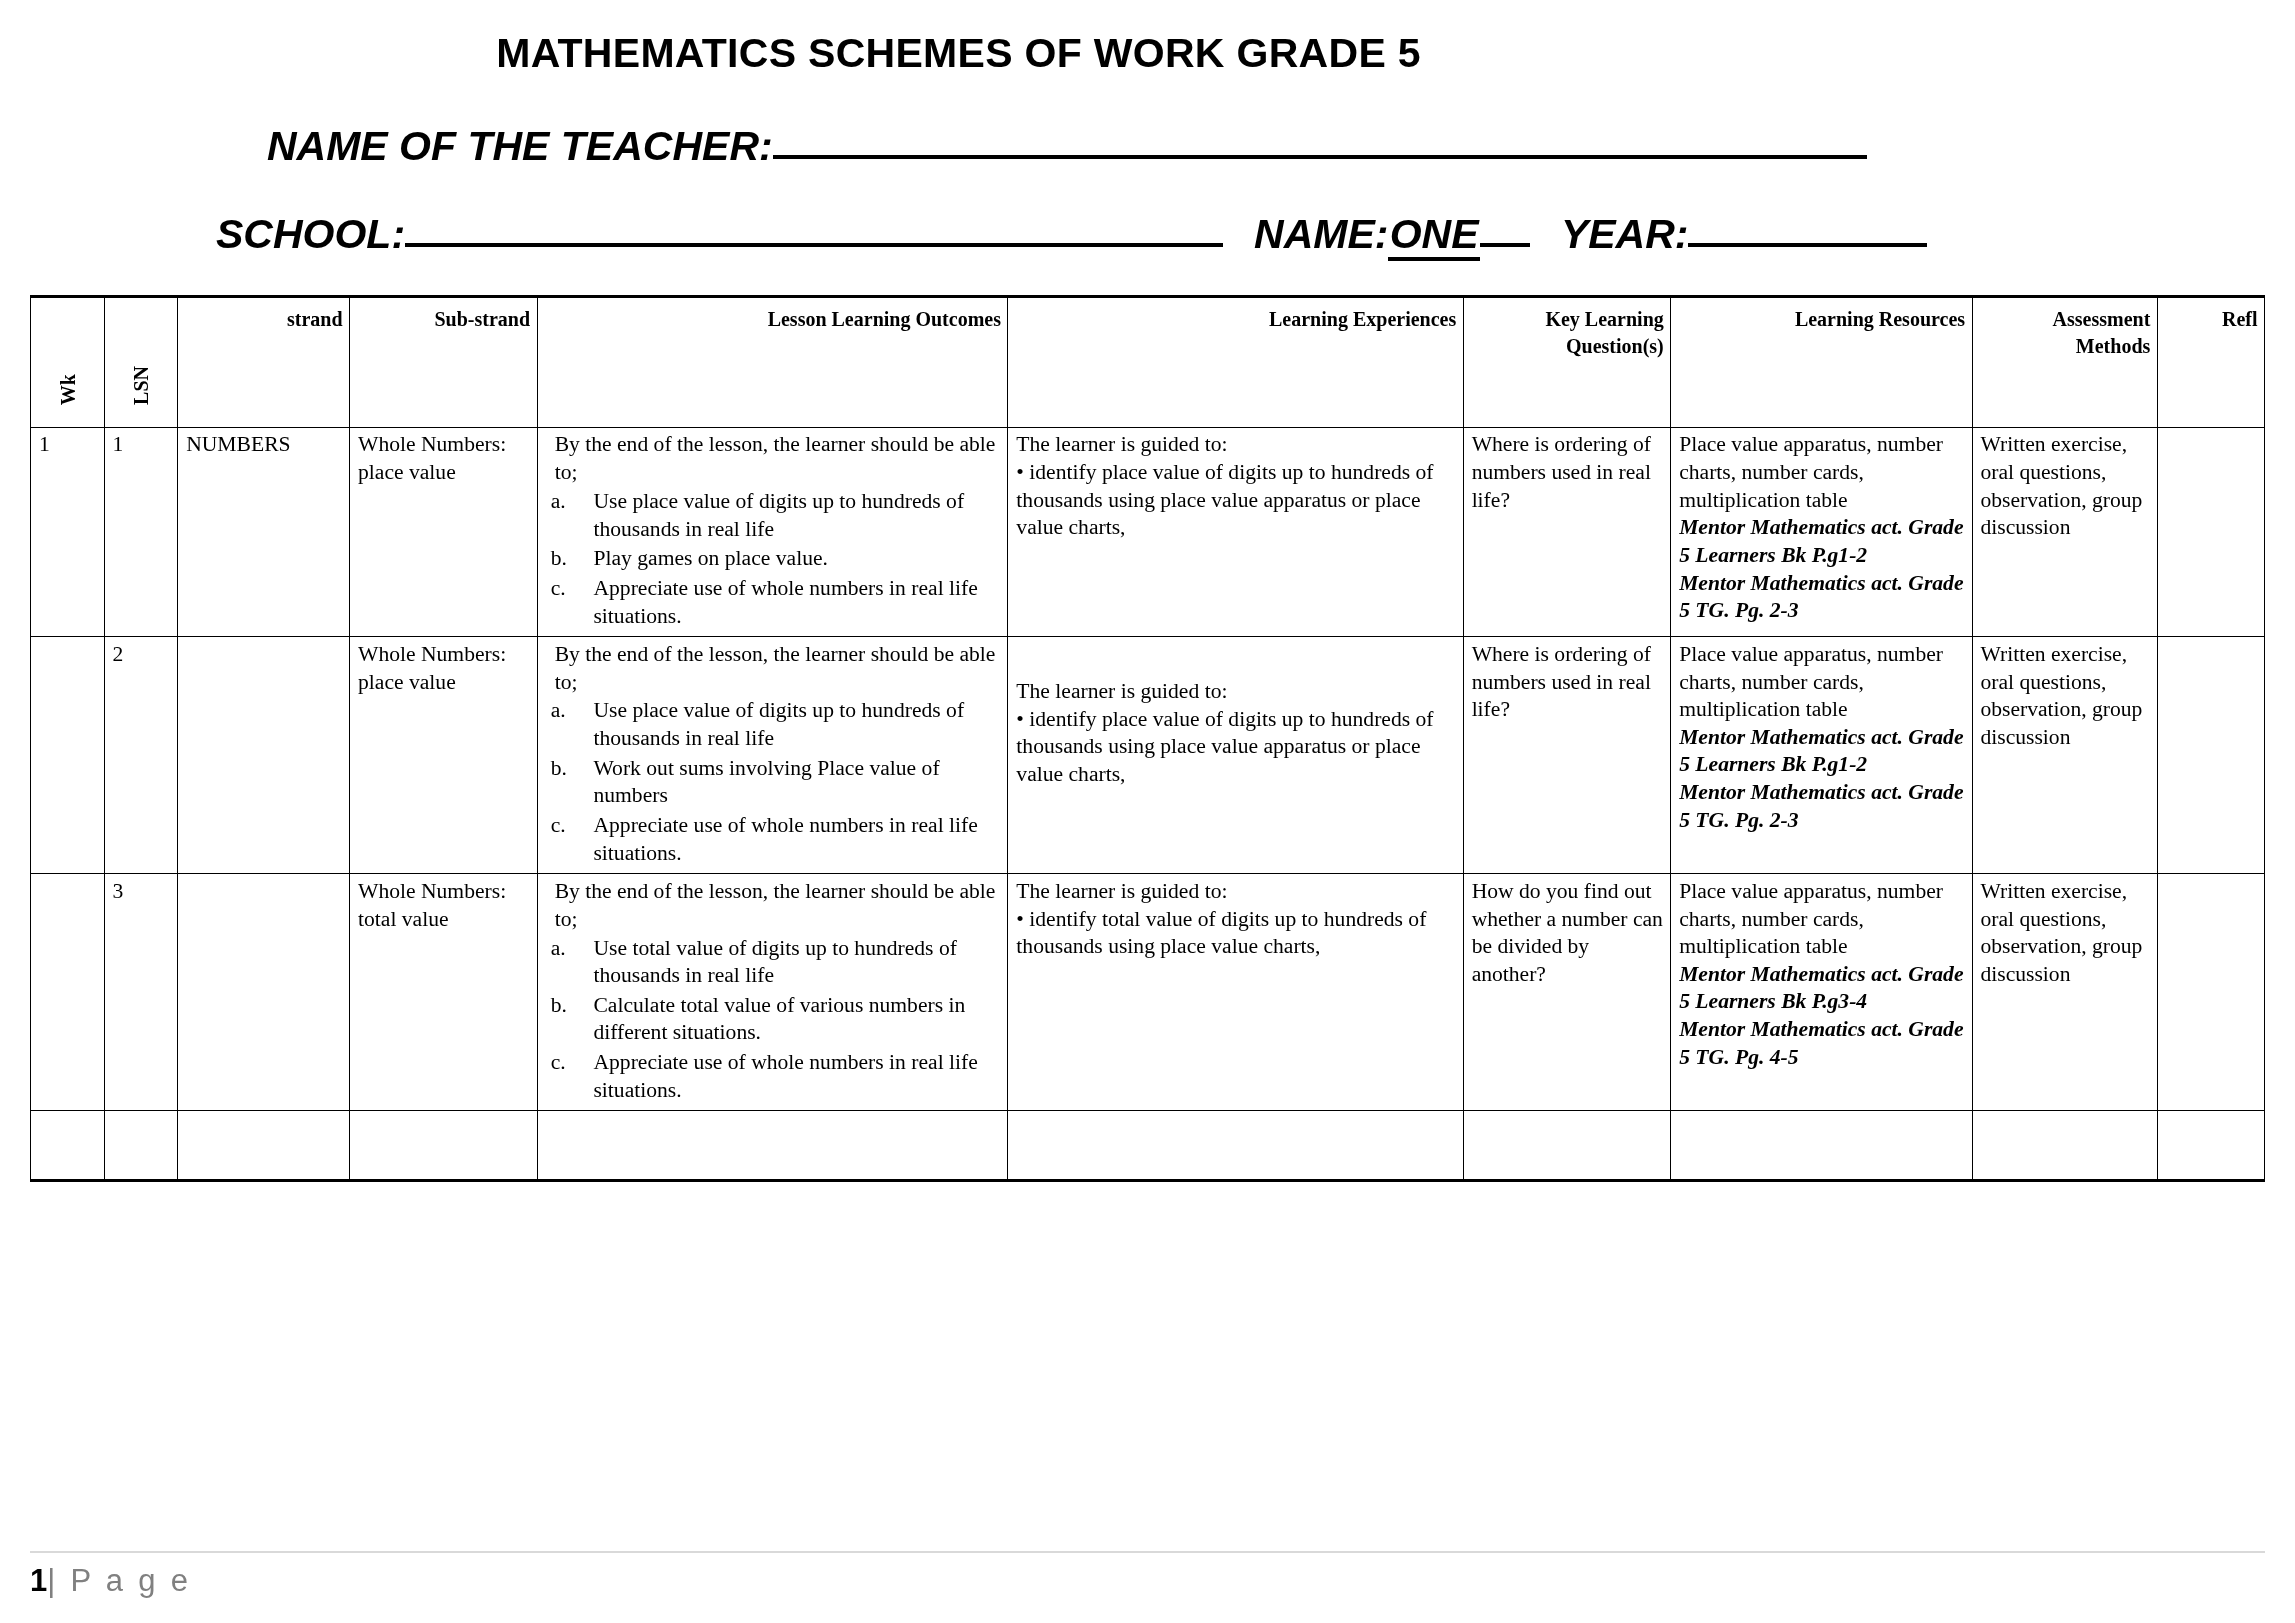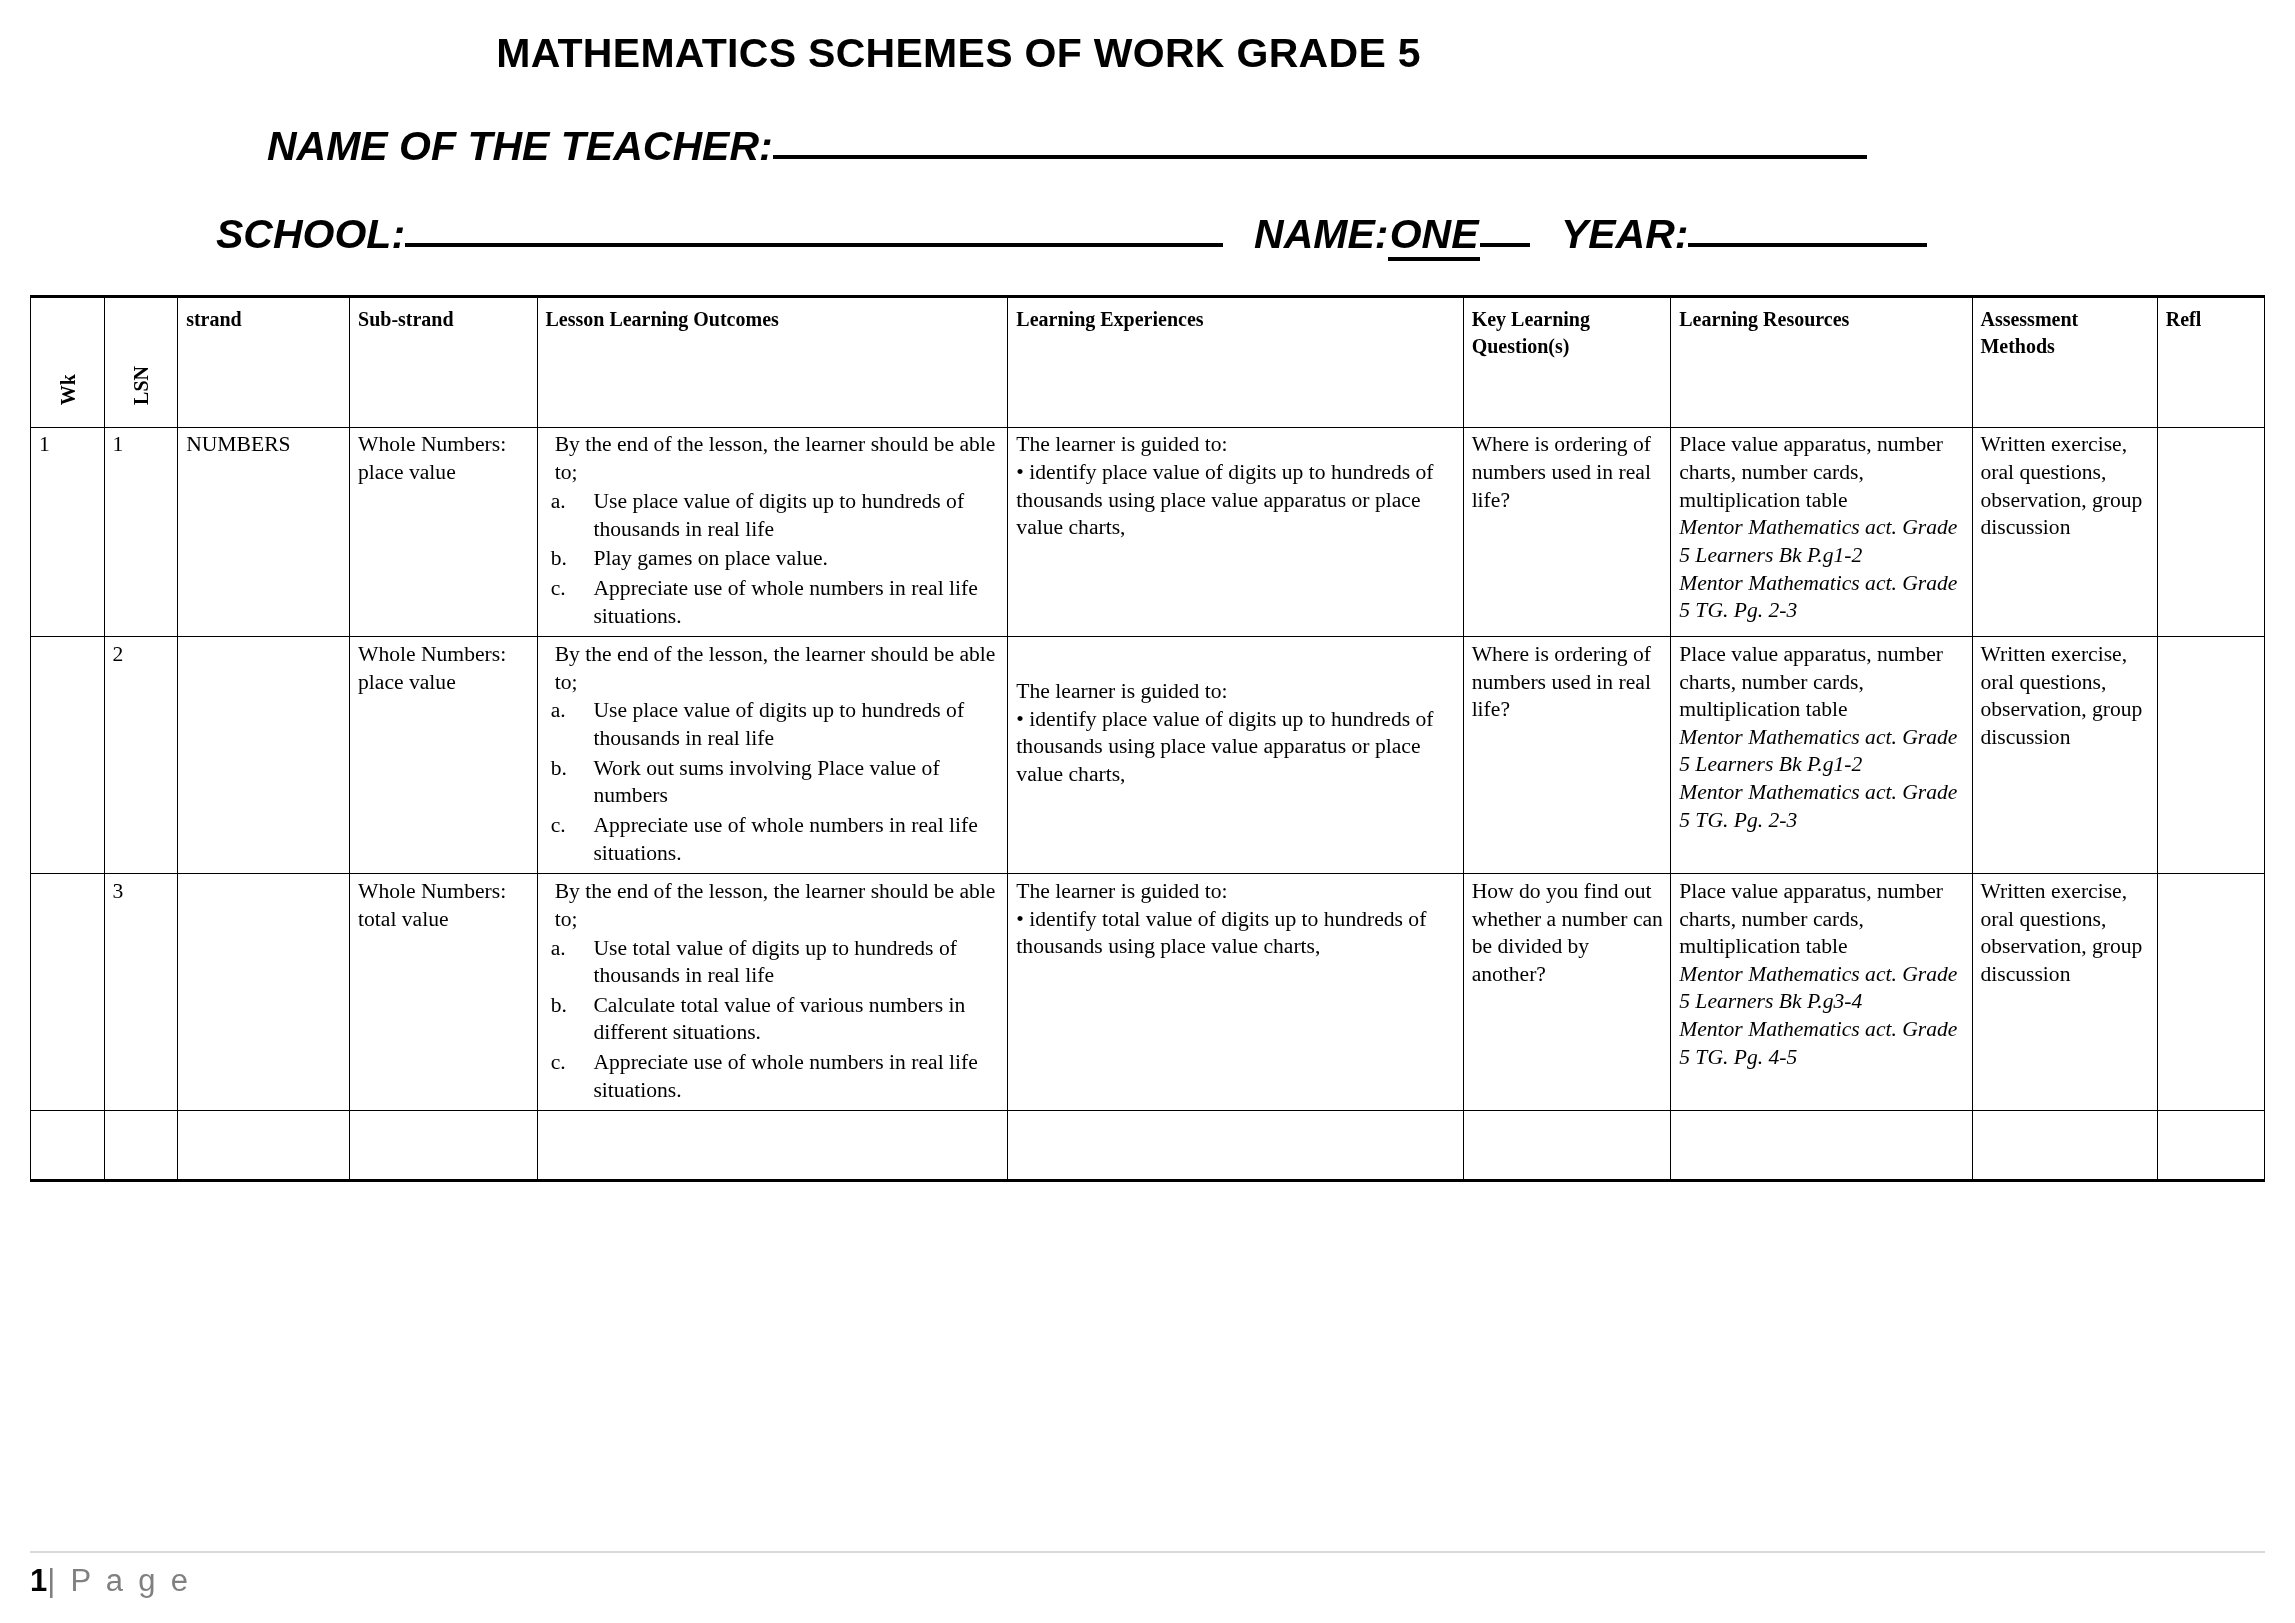--- a/index.html
+++ b/index.html
@@ -77,21 +77,21 @@
   .sow-table td, .sow-table th {
     border: 1.3px solid #000;
     vertical-align: top;
     padding: 3.9px 6.5px 3.9px 7.9px;
     font-size: 21.6px;
     line-height: 1.28;
     font-weight: normal;
     text-align: left;
   }
   .sow-table thead th {
-    text-align: left;
+    text-align: right;
     font-weight: bold;
     font-size: 20px;
     line-height: 1.35;
     height: 106px;
     vertical-align: top;
     padding-top: 7.9px;
   }
   .sow-table thead th.rot {
     vertical-align: bottom;
     padding-bottom: 14.4px;
@@ -134,21 +134,21 @@
     margin: 0 0 2px 0;
   }
   ol.abc > li > .mk {
     position: absolute;
     left: 5.2px;
     top: 0;
   }
   .le-lead { margin: 0; }
   .le-bullet { margin: 0; text-indent: 0; }
   .res-line { margin: 0; }
-  .res-ital { font-style: italic; margin: 0; }
+  .res-ital { font-style: italic; margin: 0; font-weight: bold; }
   .empty-row td { height: 60px; }
 
   
   .footer {
     position: absolute;
     left: 30px;
     bottom: 23.6px;
     width: 2235px;
   }
   .footer-rule {

